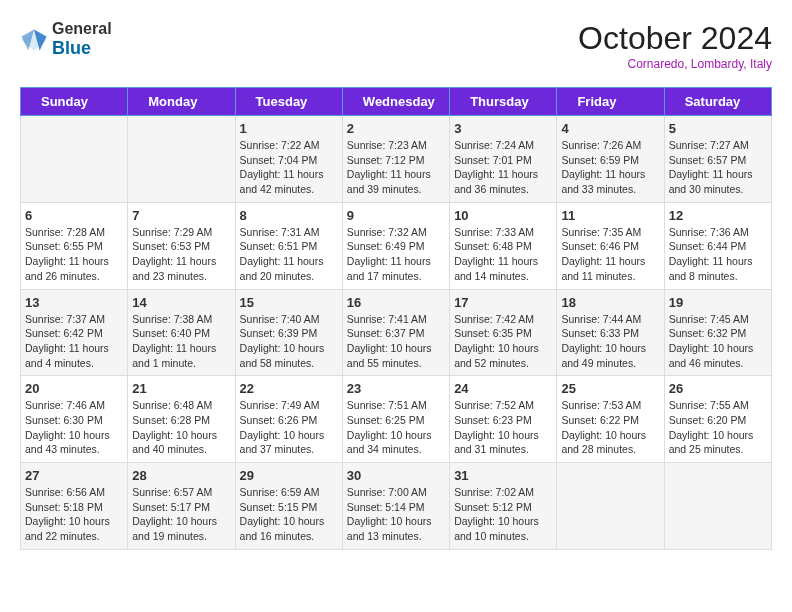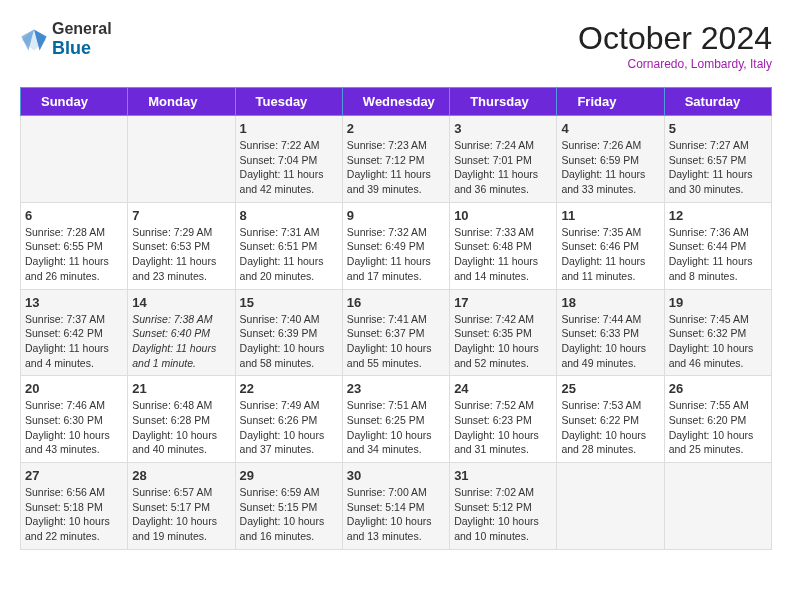--- a/index.html
+++ b/index.html
@@ -202,21 +202,21 @@
       </tr>
       <tr>
         <td>
           <span class="day-number">13</span>
           <div class="day-detail" style="white-space: pre-line;">Sunrise: 7:37 AM
 Sunset: 6:42 PM
 Daylight: 11 hours and 4 minutes.</div>
         </td>
         <td>
           <span class="day-number">14</span>
-          <div class="day-detail" style="white-space: pre-line; font-style: italic;">Sunrise: 7:38 AM
+          <div class="day-detail" style="white-space: pre-line;">Sunrise: 7:38 AM
 Sunset: 6:40 PM
 Daylight: 11 hours and 1 minute.</div>
         </td>
         <td>
           <span class="day-number">15</span>
           <div class="day-detail" style="white-space: pre-line;">Sunrise: 7:40 AM
 Sunset: 6:39 PM
 Daylight: 10 hours and 58 minutes.</div>
         </td>
         <td>

